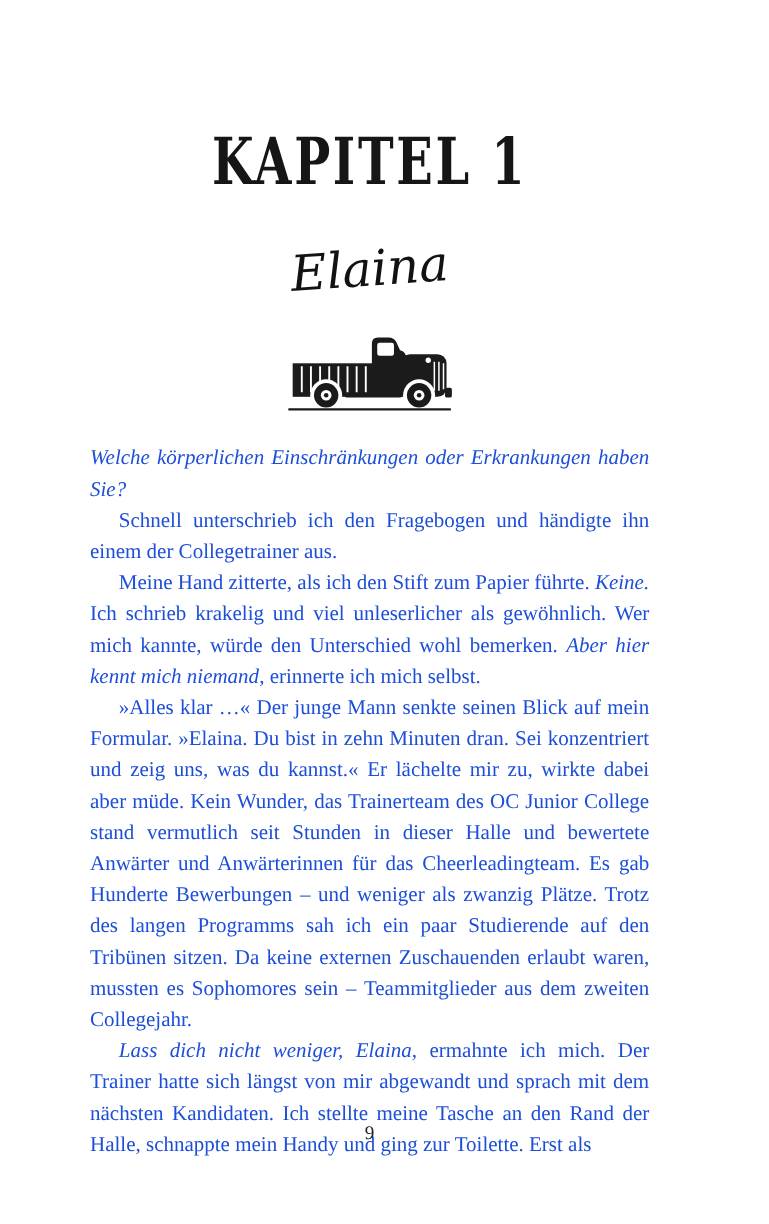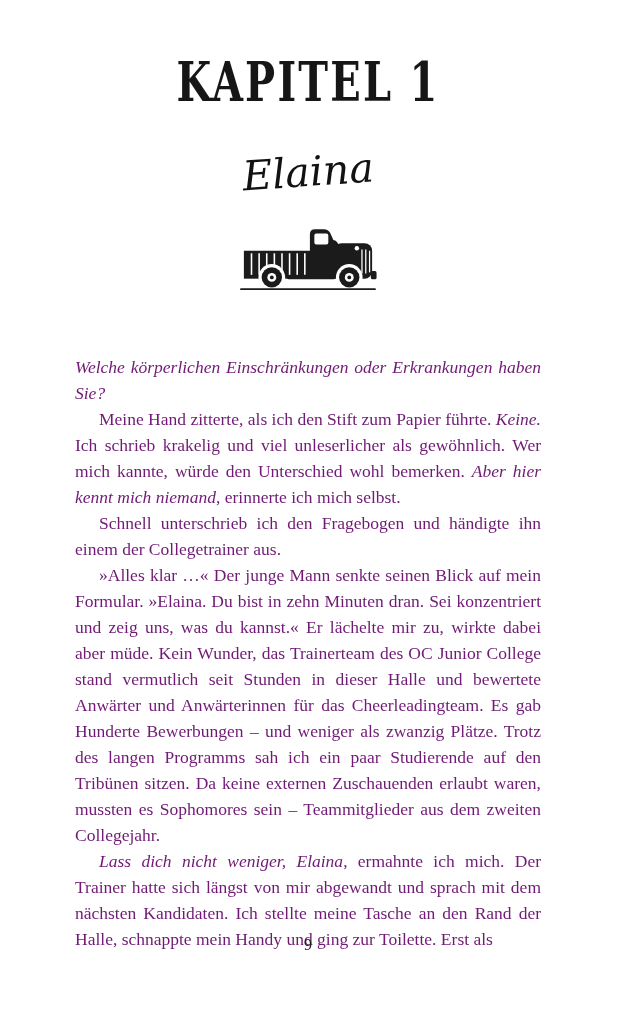--- a/index.html
+++ b/index.html
@@ -6,21 +6,21 @@
     margin: 0;
     padding: 0;
     background: #ffffff;
   }
   .page {
     position: relative;
     width: 616px;
     height: 1020px;
     background: #ffffff;
     box-sizing: border-box;
-    padding: 40px 75px 0 75px;
+    padding: 92px 75px 0 75px;
     font-family: "Liberation Serif", serif;
     color: #1e1e1e;
     overflow: hidden;
   }
   .chapter-title {
     margin: 10px 0 0 0;
     text-align: center;
     font-family: "DejaVu Serif", serif;
     font-weight: bold;
     font-size: 54px;
@@ -38,25 +38,25 @@
     font-size: 41px;
     color: #121212;
     transform: rotate(-4deg);
   }
   .illustration-wrap {
     margin-top: 28px;
     text-align: center;
     height: 72px;
   }
   .body-text {
-    margin-top: 58px;
+    margin-top: 20px;
     font-size: 17.5px;
     line-height: 26px;
     text-align: justify;
-    color: #701a75;
+    color: #1d4ed8;
   }
   .body-text p {
     margin: 0;
   }
   .body-text p.indent {
     text-indent: 24px;
   }
   .body-text .it {
     font-style: italic;
   }
@@ -126,21 +126,21 @@
         <circle cx="180" cy="84" r="7" fill="#ffffff"></circle>
         <circle cx="180" cy="84" r="3" fill="#1b1b1b"></circle>
       </g>
 
       <rect x="8" y="101" width="214" height="3" rx="1.5" fill="#1b1b1b"></rect>
     </svg>
   </div>
 
   <div class="body-text" id="body-text">
       <p><span class="it">Welche körperlichen Einschränkungen oder Erkrankungen haben Sie?</span></p>
+      <p class="indent"><span>Schnell unterschrieb ich den Fragebogen und händigte ihn einem der Collegetrainer aus.</span></p>
       <p class="indent"><span>Meine Hand zitterte, als ich den Stift zum Papier führte. </span><span class="it">Keine.</span><span> Ich schrieb krakelig und viel unleserlicher als gewöhnlich. Wer mich kannte, würde den Unterschied wohl bemerken. </span><span class="it">Aber hier kennt mich niemand</span><span>, erinnerte ich mich selbst.</span></p>
-      <p class="indent"><span>Schnell unterschrieb ich den Fragebogen und händigte ihn einem der Collegetrainer aus.</span></p>
       <p class="indent"><span>»Alles klar …« Der junge Mann senkte seinen Blick auf mein Formular. »Elaina. Du bist in zehn Minuten dran. Sei konzentriert und zeig uns, was du kannst.« Er lächelte mir zu, wirkte dabei aber müde. Kein Wunder, das Trainerteam des OC Junior College stand vermutlich seit Stunden in dieser Halle und bewertete Anwärter und Anwärterinnen für das Cheerleadingteam. Es gab Hunderte Bewerbungen – und weniger als zwanzig Plätze. Trotz des langen Programms sah ich ein paar Studierende auf den Tribünen sitzen. Da keine externen Zuschauenden erlaubt waren, mussten es Sophomores sein – Teammitglieder aus dem zweiten Collegejahr.</span></p>
       <p class="indent"><span class="it">Lass dich nicht weniger, Elaina</span><span>, ermahnte ich mich. Der Trainer hatte sich längst von mir abgewandt und sprach mit dem nächsten Kandidaten. Ich stellte meine Tasche an den Rand der Halle, schnappte mein Handy und ging zur Toilette. Erst als</span></p>
     </div>
 
   <div class="page-number">9</div>
 
 </div>
 
 </body></html>

